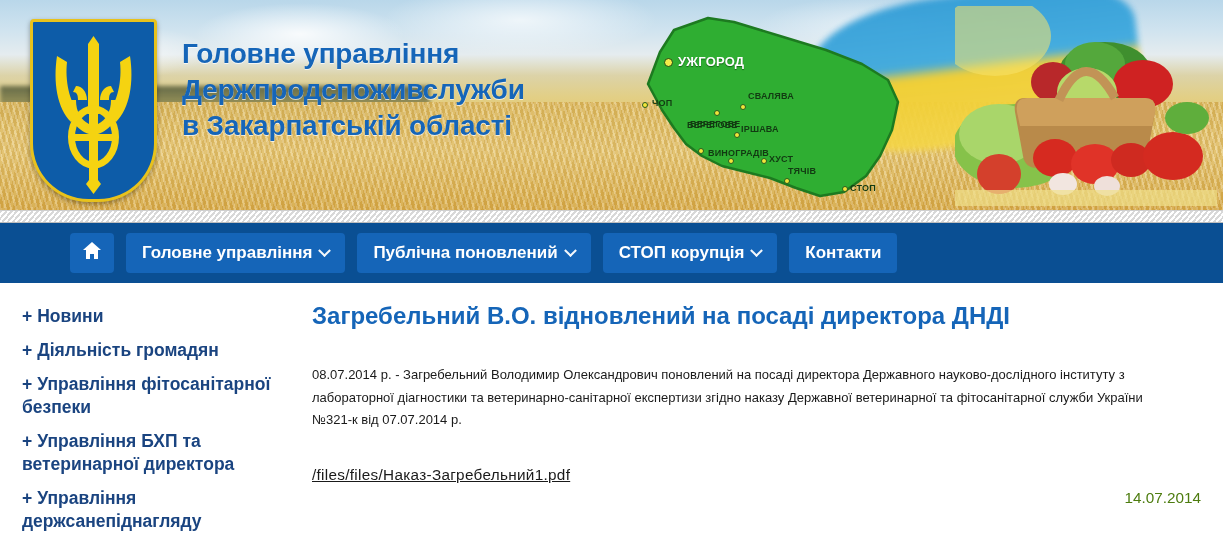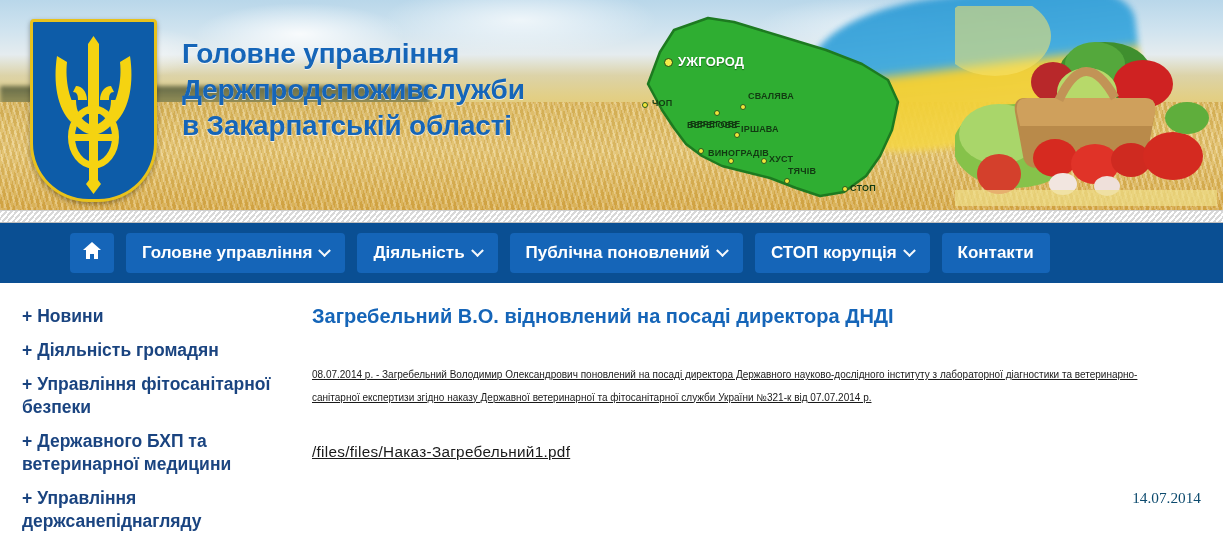--- a/index.html
+++ b/index.html
@@ -179,48 +179,46 @@
   }
   .side-item .plus { margin-right: 5px; }
   .side-item .txt { display: inline; }
 
   .content {
     position: absolute; left: 312px; top: 0;
     width: 900px;
   }
   .article-title {
     color: #1565b8;
-    font-size: 20px;
+    font-size: 24px;
     font-weight: bold;
     margin-top: 20px;
     line-height: 26px;
   }
   .article-body {
     margin-top: 35px;
     color: #1a1a1a;
-    font-size: 10px;
+    font-size: 13px;
     line-height: 22.5px;
     width: 858px;
-    text-decoration: underline;
   }
   .file-link {
     display: inline-block;
     margin-top: 34px;
     color: #1a1a1a;
     font-size: 15.3px;
     text-decoration: underline;
     cursor: pointer;
     letter-spacing: .3px;
   }
   .article-date {
     position: absolute;
     right: 11px; top: 206px;
-    color: #0c4a6e;
+    color: #4d7c0f;
     font-size: 15.3px;
-    font-family: Liberation Serif, serif;
   }
 </style>
 </head>
 <body>
 
 <div class="header">
   <div class="sky-clouds"></div>
   <div class="treeline"></div>
   <div class="field"></div>
   <div class="flag"></div>
@@ -323,24 +321,20 @@
           <path d="M10 1 L19 9 H16 V18 H12 V13 H8 V18 H4 V9 H1 Z" fill="#ffffff"></path>
         </svg>
     </span>
   </div>
 
   <div class="nav-item">
     <span>Головне управління</span>
     <span class="chev"></span>
   </div>
 
-  <div class="nav-item">
-    <span>Діяльність</span>
-    <span class="chev"></span>
-  </div>
 
   <div class="nav-item">
     <span>Публічна поновлений</span>
     <span class="chev"></span>
   </div>
 
   <div class="nav-item">
     <span>СТОП корупція</span>
     <span class="chev"></span>
   </div>
@@ -356,21 +350,21 @@
     <div class="side-item">
       <span class="plus">+</span><span class="txt">Новини</span>
     </div>
     <div class="side-item">
       <span class="plus">+</span><span class="txt">Діяльність громадян</span>
     </div>
     <div class="side-item">
       <span class="plus">+</span><span class="txt">Управління фітосанітарної безпеки</span>
     </div>
     <div class="side-item">
-      <span class="plus">+</span><span class="txt">Державного БХП та ветеринарної медицини</span>
+      <span class="plus">+</span><span class="txt">Управління БХП та ветеринарної директора</span>
     </div>
     <div class="side-item">
       <span class="plus">+</span><span class="txt">Управління держсанепіднагляду</span>
     </div>
 
   </div>
 
   <div class="content">
     <div class="article-title">Загребельний В.О. відновлений на посаді директора ДНДІ</div>
     <div class="article-body">08.07.2014 р. - Загребельний Володимир Олександрович поновлений на посаді директора Державного науково-дослідного інституту з лабораторної діагностики та ветеринарно-санітарної експертизи згідно наказу Державної ветеринарної та фітосанітарної служби України №321-к від 07.07.2014 р.</div>

